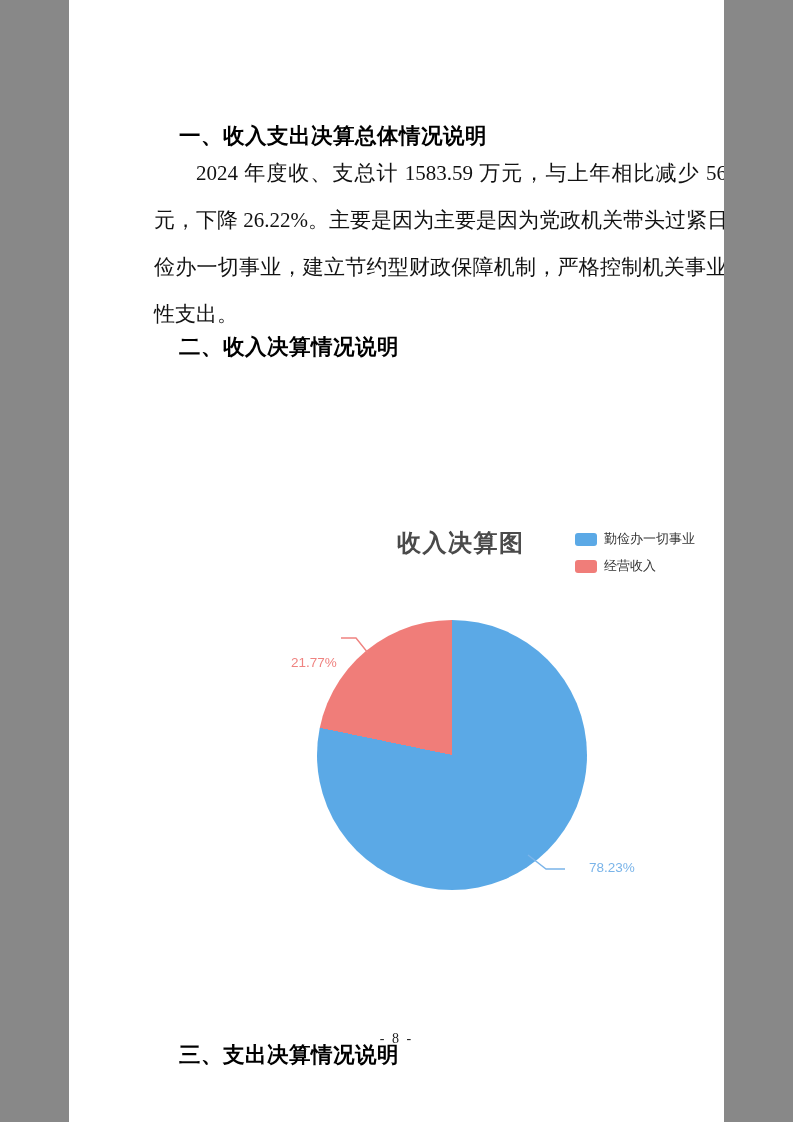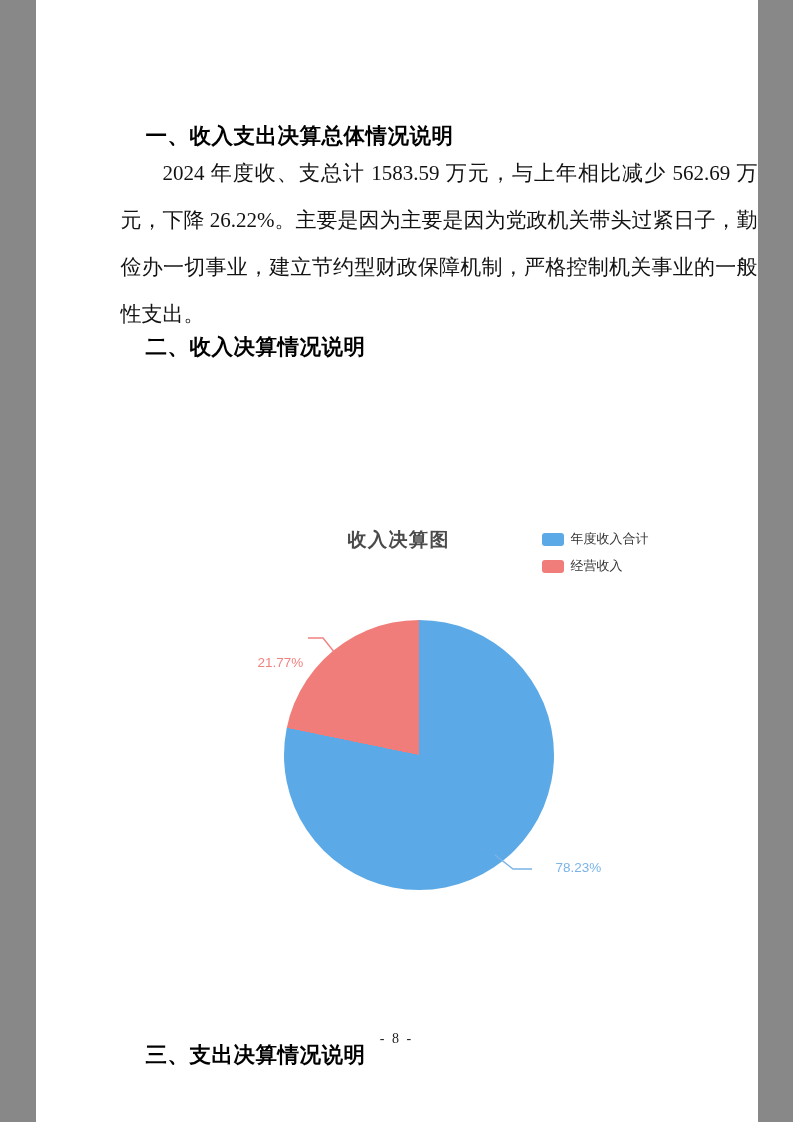--- a/index.html
+++ b/index.html
@@ -1,18 +1,18 @@
 <!DOCTYPE html>
 <html><head>
 <meta charset="utf-8">
 <style>
   html,body{margin:0;padding:0;background:#888;}
   .page{
     position:relative;
-    width:722px;height:1122px;
+    width:655px;height:1122px;
     margin:0 auto;
     background:#ffffff;
     overflow:hidden;
     font-family:"Liberation Serif","DejaVu Serif",serif;
     color:#111;
   }
   .sec-heading{
     position:absolute;
     left:110px;
     font-size:21.5px;
@@ -33,23 +33,23 @@
     text-align:justify;
     text-justify:inter-ideograph;
     text-indent:2em;
     color:#121212;
     margin:11px;
   }
   .p1pos{top:139px;}
   .p2pos{top:352px;}
   .chart-title{
     position:absolute;
-    left:312px;top:527px;
+    left:328px;top:527px;
     font-family:"Liberation Sans","DejaVu Sans",sans-serif;
-    font-size:19px;
+    font-size:24px;
     font-weight:700;
     color:#4a4a4a;
     letter-spacing:1.5px;
     white-space:nowrap;
   }
   .legend{
     position:absolute;
     left:506px;top:531px;
     font-family:"Liberation Sans","DejaVu Sans",sans-serif;
   }
@@ -109,21 +109,21 @@
   <p class="body-para p1pos">2024 年度收、支总计 1583.59 万元，与上年相比减少 562.69 万元，下降 26.22%。主要是因为主要是因为党政机关带头过紧日子，勤俭办一切事业，建立节约型财政保障机制，严格控制机关事业的一般性支出。</p>
 
   <h2 class="sec-heading h2pos">二、收入决算情况说明</h2>
 
 
   <div class="chart-title">收入决算图</div>
 
   <div class="legend">
     <div class="legend-item">
       <span class="swatch" style="background: rgb(91, 169, 230);"></span>
-      <span class="legend-label">年度收入合计</span>
+      <span class="legend-label">勤俭办一切事业</span>
     </div>
     <div class="legend-item">
       <span class="swatch" style="background: rgb(240, 125, 121);"></span>
       <span class="legend-label">经营收入</span>
     </div>
   </div>
 
   <div class="pie" style="background: conic-gradient(rgb(91, 169, 230) 0%, rgb(91, 169, 230) 78.23%, rgb(240, 125, 121) 78.23%, rgb(240, 125, 121) 100%);"></div>
 
   <svg class="leaders" width="793" height="1122" viewBox="0 0 793 1122">

